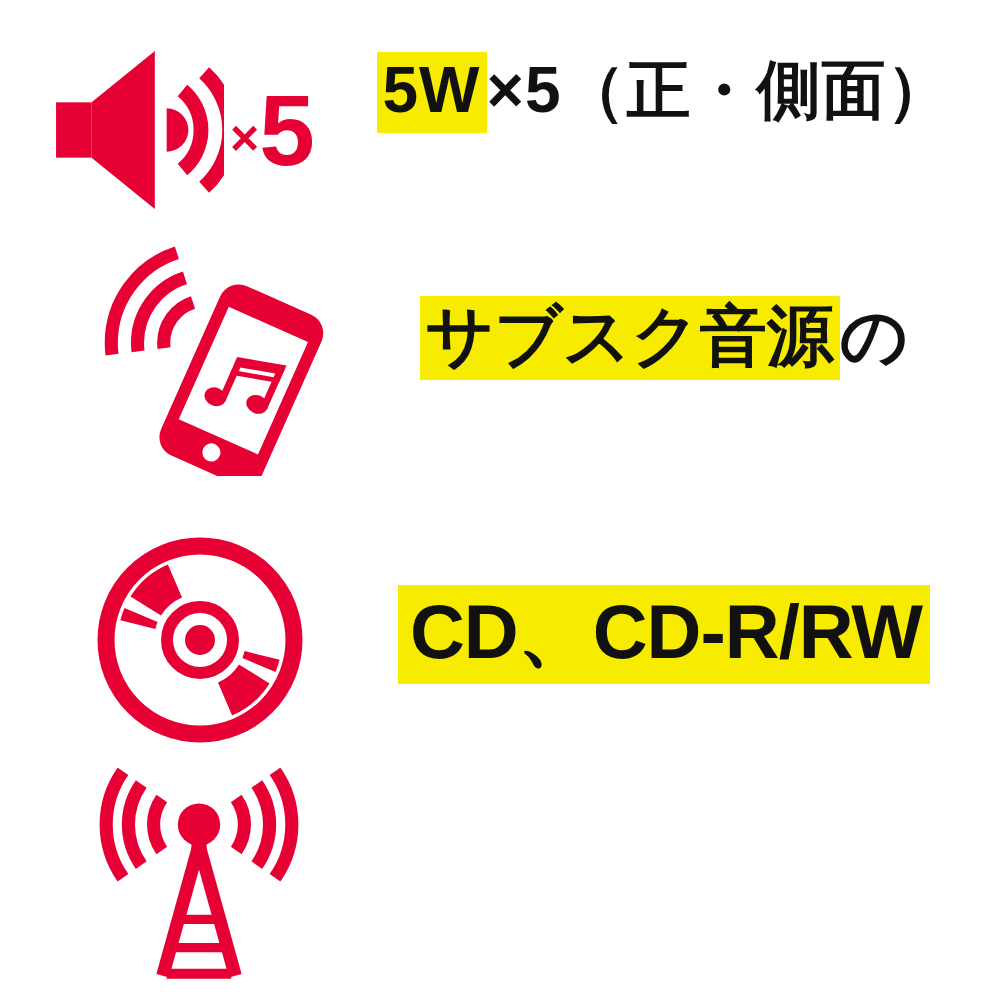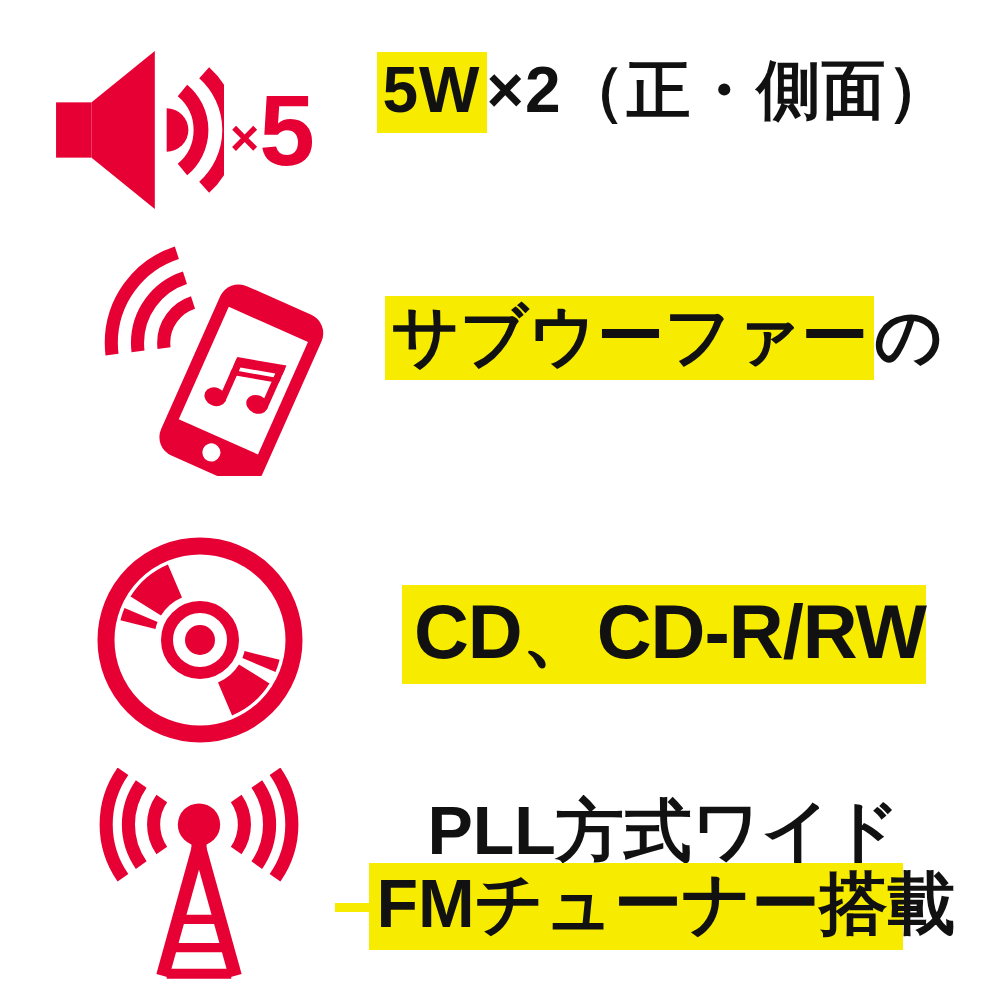--- a/index.html
+++ b/index.html
@@ -35,21 +35,21 @@
     font-weight:900;color:var(--text);
   }
   .text-box .line{display:block;white-space:nowrap;}
 
   .tb-1{top:56px;font-size:64px;line-height:1.08;letter-spacing:1px;}
   .tb-2{top:301px;font-size:67px;line-height:1.05;}
   .tb-3{top:594px;font-size:76px;line-height:1.0;letter-spacing:-1px;}
   .tb-4{top:794px;font-size:68px;line-height:1.07;}
 
   .hl{background:var(--highlight);padding:2px 6px 7px 6px;}
-  .hl-full{background:var(--highlight);padding:4px 0 10px 12px;}
+  .hl-full{background:var(--highlight);padding:4px 8px 10px 12px;}
   .hl-partial{
     position:relative;
     background:linear-gradient(90deg,var(--highlight) 0 90.5%,transparent 90.5%);
     padding:2px 4px 9px 8px;
   }
   .hl-partial::before{
     content:"";position:absolute;left:-34px;top:46%;width:34px;height:9px;
     background:var(--highlight);
   }
 </style>
@@ -65,21 +65,21 @@
       <path d="M112,58 a22,22 0 0 1 0,44 z" fill="currentColor"></path>
       <path d="M128,40 A52,52 0 0 1 128,120" fill="none" stroke="currentColor" stroke-width="15"></path>
       <path d="M150,22 A78,78 0 0 1 150,138" fill="none" stroke="currentColor" stroke-width="15"></path>
     </svg>
     <span class="x5">
       <span class="times">×</span>
       <span class="count">5</span>
     </span>
   </div>
   <div class="text-box tb-1">
-    <span class="line"><span class="hl">5W</span><span>×2（正・側面）</span></span>
+    <span class="line"><span class="hl">5W</span><span>×5（正・側面）</span></span>
   </div>
 
   <div class="icon-box icon-phone">
     <svg width="252" height="232" viewBox="0 0 250 230">
       <circle cx="130" cy="98" r="42" pathLength="100" fill="none" stroke="currentColor" stroke-width="13" stroke-dasharray="0 48 22 30"></circle>
       <circle cx="130" cy="98" r="68" pathLength="100" fill="none" stroke="currentColor" stroke-width="13" stroke-dasharray="0 48 22 30"></circle>
       <circle cx="130" cy="98" r="94" pathLength="100" fill="none" stroke="currentColor" stroke-width="13" stroke-dasharray="0 48 22 30"></circle>
       <g transform="rotate(24 165 140)">
         <rect x="110" y="48" width="110" height="184" rx="20" fill="currentColor"></rect>
         <rect x="122" y="74" width="86" height="122" fill="#ffffff"></rect>
@@ -89,21 +89,21 @@
           <ellipse cx="187" cy="151" rx="11" ry="9"></ellipse>
           <rect x="150" y="118" width="7" height="44"></rect>
           <rect x="191" y="108" width="7" height="44"></rect>
           <polygon points="150,116 198,104 198,114 150,126"></polygon>
           <polygon points="150,130 198,118 198,123 150,135"></polygon>
         </g>
       </g>
     </svg>
   </div>
   <div class="text-box tb-2">
-    <span class="line"><span class="hl">サブウーファー</span><span>の</span></span>
+    <span class="line"><span class="hl">サブスク音源</span><span>の</span></span>
   </div>
 
   <div class="icon-box icon-cd">
     <svg width="220" height="220" viewBox="0 0 220 220">
       <circle cx="110" cy="110" r="94" fill="none" stroke="currentColor" stroke-width="17"></circle>
       <circle cx="110" cy="110" r="33" fill="none" stroke="currentColor" stroke-width="12"></circle>
       <circle cx="110" cy="110" r="15" fill="currentColor"></circle>
       <path d="M71,85.6 L40.5,66.5 A82,82 0 0 1 77.9,34.5 L92,67.6 A46,46 0 0 0 71,85.6 Z" fill="currentColor"></path>
       <path d="M65.4,98.9 L30.4,90.2 A82,82 0 0 1 34.5,77.9 L67.6,92.0 A46,46 0 0 0 65.4,98.9 Z" fill="currentColor"></path>
       <path d="M149,134.4 L179.5,153.5 A82,82 0 0 1 142.1,185.5 L128,152.4 A46,46 0 0 0 149,134.4 Z" fill="currentColor"></path>
@@ -124,18 +124,14 @@
       <path d="M96,178 L144,178" stroke="currentColor" stroke-width="9" fill="none"></path>
       <path d="M88,204 L152,204" stroke="currentColor" stroke-width="10" fill="none"></path>
       <path d="M83.1,81.8 A45,45 0 0 1 83.1,30.2" fill="none" stroke="currentColor" stroke-width="13"></path>
       <path d="M62.7,96.2 A70,70 0 0 1 62.7,15.8" fill="none" stroke="currentColor" stroke-width="13"></path>
       <path d="M44.6,108.8 A92,92 0 0 1 44.6,3.2" fill="none" stroke="currentColor" stroke-width="13"></path>
       <path d="M156.9,30.2 A45,45 0 0 1 156.9,81.8" fill="none" stroke="currentColor" stroke-width="13"></path>
       <path d="M177.3,15.8 A70,70 0 0 1 177.3,96.2" fill="none" stroke="currentColor" stroke-width="13"></path>
       <path d="M195.4,3.2 A92,92 0 0 1 195.4,108.8" fill="none" stroke="currentColor" stroke-width="13"></path>
     </svg>
   </div>
-  <div class="text-box tb-4">
-    <span class="line">PLL方式ワイド</span>
-    <span class="line"><span class="hl-partial">FMチューナー搭載</span></span>
-  </div>
 
 </div>
 
 </body></html>

